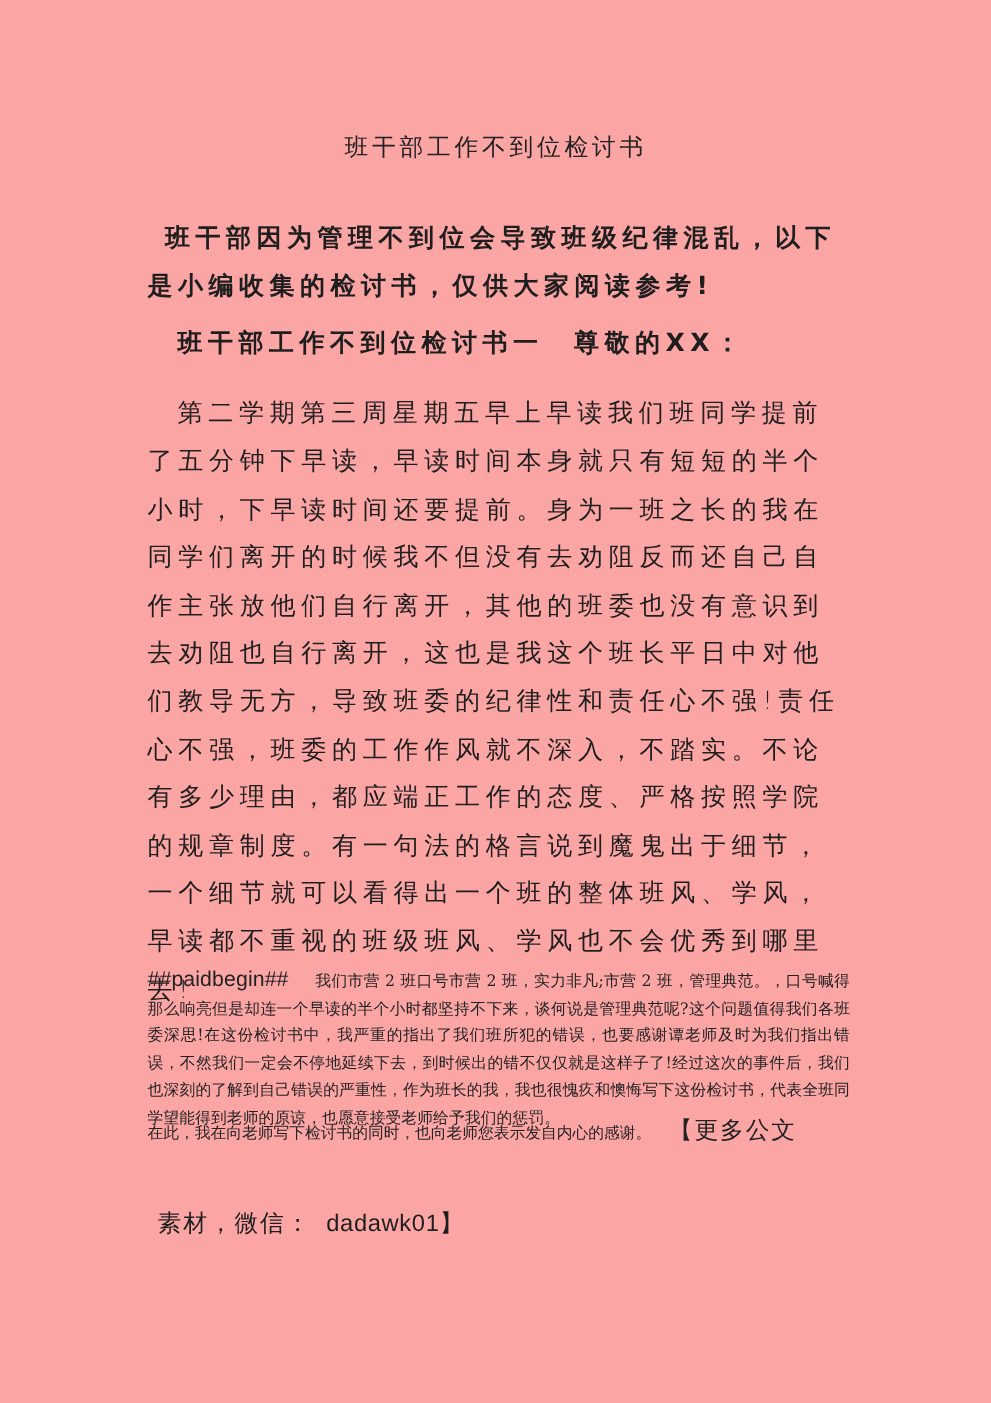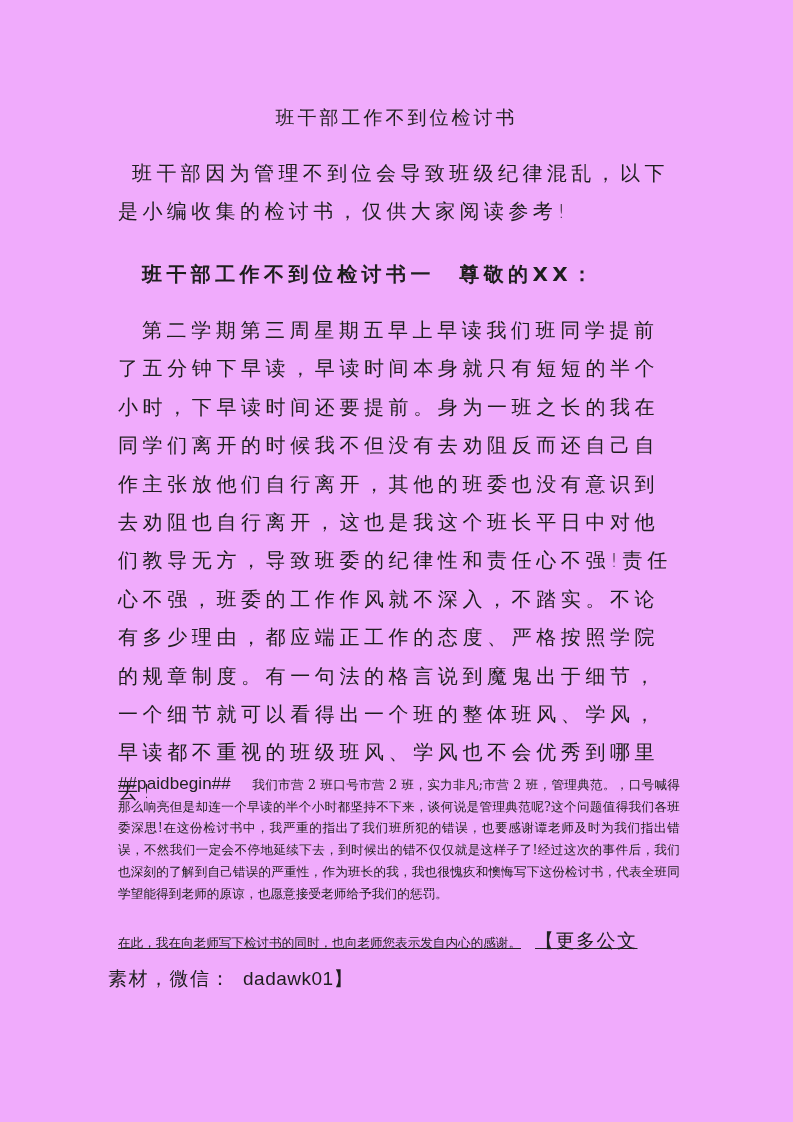--- a/index.html
+++ b/index.html
@@ -1,48 +1,48 @@
 <!DOCTYPE html>
 <html><head>
   <meta charset="utf-8">
   <style>
     html, body { margin: 0; padding: 0; background: #ffffff; }
     body {
       width: 793px; height: 1122px; position: relative; overflow: hidden;
       font-family: "DejaVu Sans", "Liberation Sans", sans-serif;
       color: #1a1a1a;
     }
-    .page { position: absolute; left: 0; top: 0; width: 793px; height: 1122px; background: #f0abfc; }
+    .page { position: absolute; left: 0; top: 0; width: 793px; height: 1122px; background: #fca5a5; }
     .title {
       position: absolute; left: 0; top: 105px; width: 793px; text-align: center;
       font-size: 19px; letter-spacing: 3px; font-weight: 300; color: #222;
     }
     .big {
       position: absolute; left: 118px; width: 560px;
       font-size: 20px; letter-spacing: 4.4px; line-height: 38.4px; color: #1e1e1e;
       font-weight: 300;
     }
-    .intro { top: 154px; text-indent: 14px; }
+    .intro { top: 171px; text-indent: 14px; font-weight: bold; }
     .salute { top: 255px; text-indent: 24px; font-weight: bold; }
     .body1 { top: 311px; text-indent: 24px; letter-spacing: 4.6px; }
     .small {
       position: absolute; left: 118px; top: 773px; width: 562px;
       font-size: 12.6px; line-height: 21.7px; color: #222;
       font-family: "DejaVu Serif", "Liberation Serif", serif;
       letter-spacing: 0.1px; text-align: justify;
     }
     .marker { font-family: "Liberation Sans", sans-serif; font-size: 17px; }
     .footer-line {
-      position: absolute; left: 118px; top: 924px; width: 570px;
+      position: absolute; left: 118px; top: 888px; width: 570px;
       font-family: "DejaVu Serif", "Liberation Serif", serif;
-      font-size: 12.6px; color: #222; line-height: 32px; text-decoration: underline;
+      font-size: 12.6px; color: #222; line-height: 32px;
     }
     .footer-line .promo { font-family: "DejaVu Sans", sans-serif; font-size: 19px; letter-spacing: 1.5px; margin-left: 14px; }
     .promo2 {
-      position: absolute; left: 108px; top: 966px; width: 570px;
+      position: absolute; left: 126px; top: 966px; width: 570px;
       font-family: "DejaVu Sans", sans-serif; font-size: 19px; letter-spacing: 1.5px; color: #1e1e1e;
     }
     .promo2 .wx { font-family: "Liberation Sans", sans-serif; margin-left: 12px; letter-spacing: 0.5px; }
   </style>
 </head>
 <body>
 
 <div class="page">
   <div class="title">班干部工作不到位检讨书</div>
 

